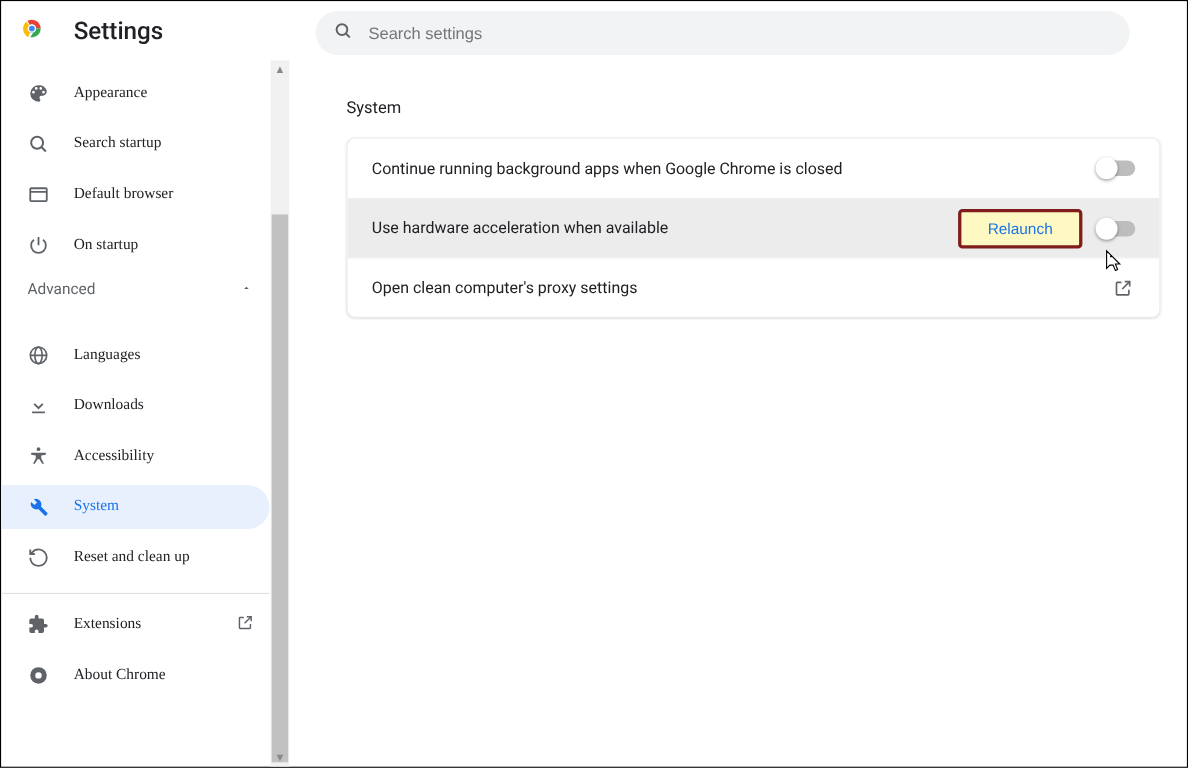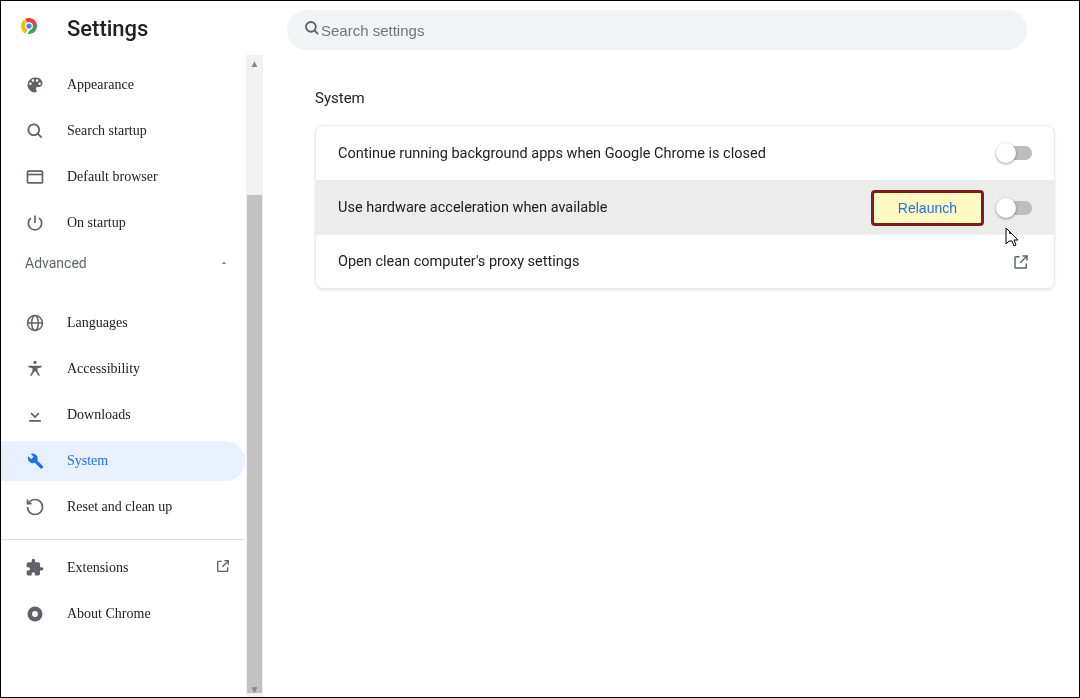--- a/index.html
+++ b/index.html
@@ -28,20 +28,21 @@
   .logo-wrap { display: flex; align-items: center; width: 250px; gap: 20px; }
   .search-wrap { flex: 1; padding-right: 24px; }
   .search {
     display: flex;
     align-items: center;
     background: #f1f3f4;
     border-radius: 20px;
     height: 40px;
     width: 740px;
     padding: 0 16px;
+    gap: 14px;
     margin-top: 4px;
   }
   .search input {
     border: none;
     outline: none;
     background: transparent;
     font-size: 15px;
     color: #5f6368;
     width: 100%;
   }
@@ -263,34 +264,34 @@
                 <ellipse cx="12" cy="12" rx="4" ry="9"></ellipse>
                 <line x1="3" y1="12" x2="21" y2="12"></line>
               </svg>
           </span>
           <span>Languages</span>
         </div>
 
         <div class="nav-item">
           <span class="icon">
             <svg width="20" height="20" viewBox="0 0 24 24" fill="currentColor">
+                <path d="M12 3v10l4-4 1.4 1.4L12 16 6.6 10.4 8 9l4 4V3h0zM5 18h14v2H5z"></path>
+              </svg>
+          </span>
+          <span>Downloads</span>
+        </div>
+
+        <div class="nav-item">
+          <span class="icon">
+            <svg width="20" height="20" viewBox="0 0 24 24" fill="currentColor">
                 <circle cx="12" cy="4" r="2"></circle>
                 <path d="M4 8h16v2l-5 1v3l3 6h-2l-3-5h-2l-3 5H6l3-6v-3L4 10z"></path>
               </svg>
           </span>
           <span>Accessibility</span>
-        </div>
-
-        <div class="nav-item">
-          <span class="icon">
-            <svg width="20" height="20" viewBox="0 0 24 24" fill="currentColor">
-                <path d="M12 3v10l4-4 1.4 1.4L12 16 6.6 10.4 8 9l4 4V3h0zM5 18h14v2H5z"></path>
-              </svg>
-          </span>
-          <span>Downloads</span>
         </div>
 
         <div class="nav-item active">
           <span class="icon">
             <svg width="20" height="20" viewBox="0 0 24 24" fill="currentColor">
                 <path d="M21.7 18.3l-7-7a6 6 0 00-7.8-7.8l3.5 3.5-2.8 2.8L4 6.3a6 6 0 007.8 7.8l7 7a1 1 0 001.4 0l1.4-1.4a1 1 0 000-1.4z"></path>
               </svg>
           </span>
           <span>System</span>
         </div>

